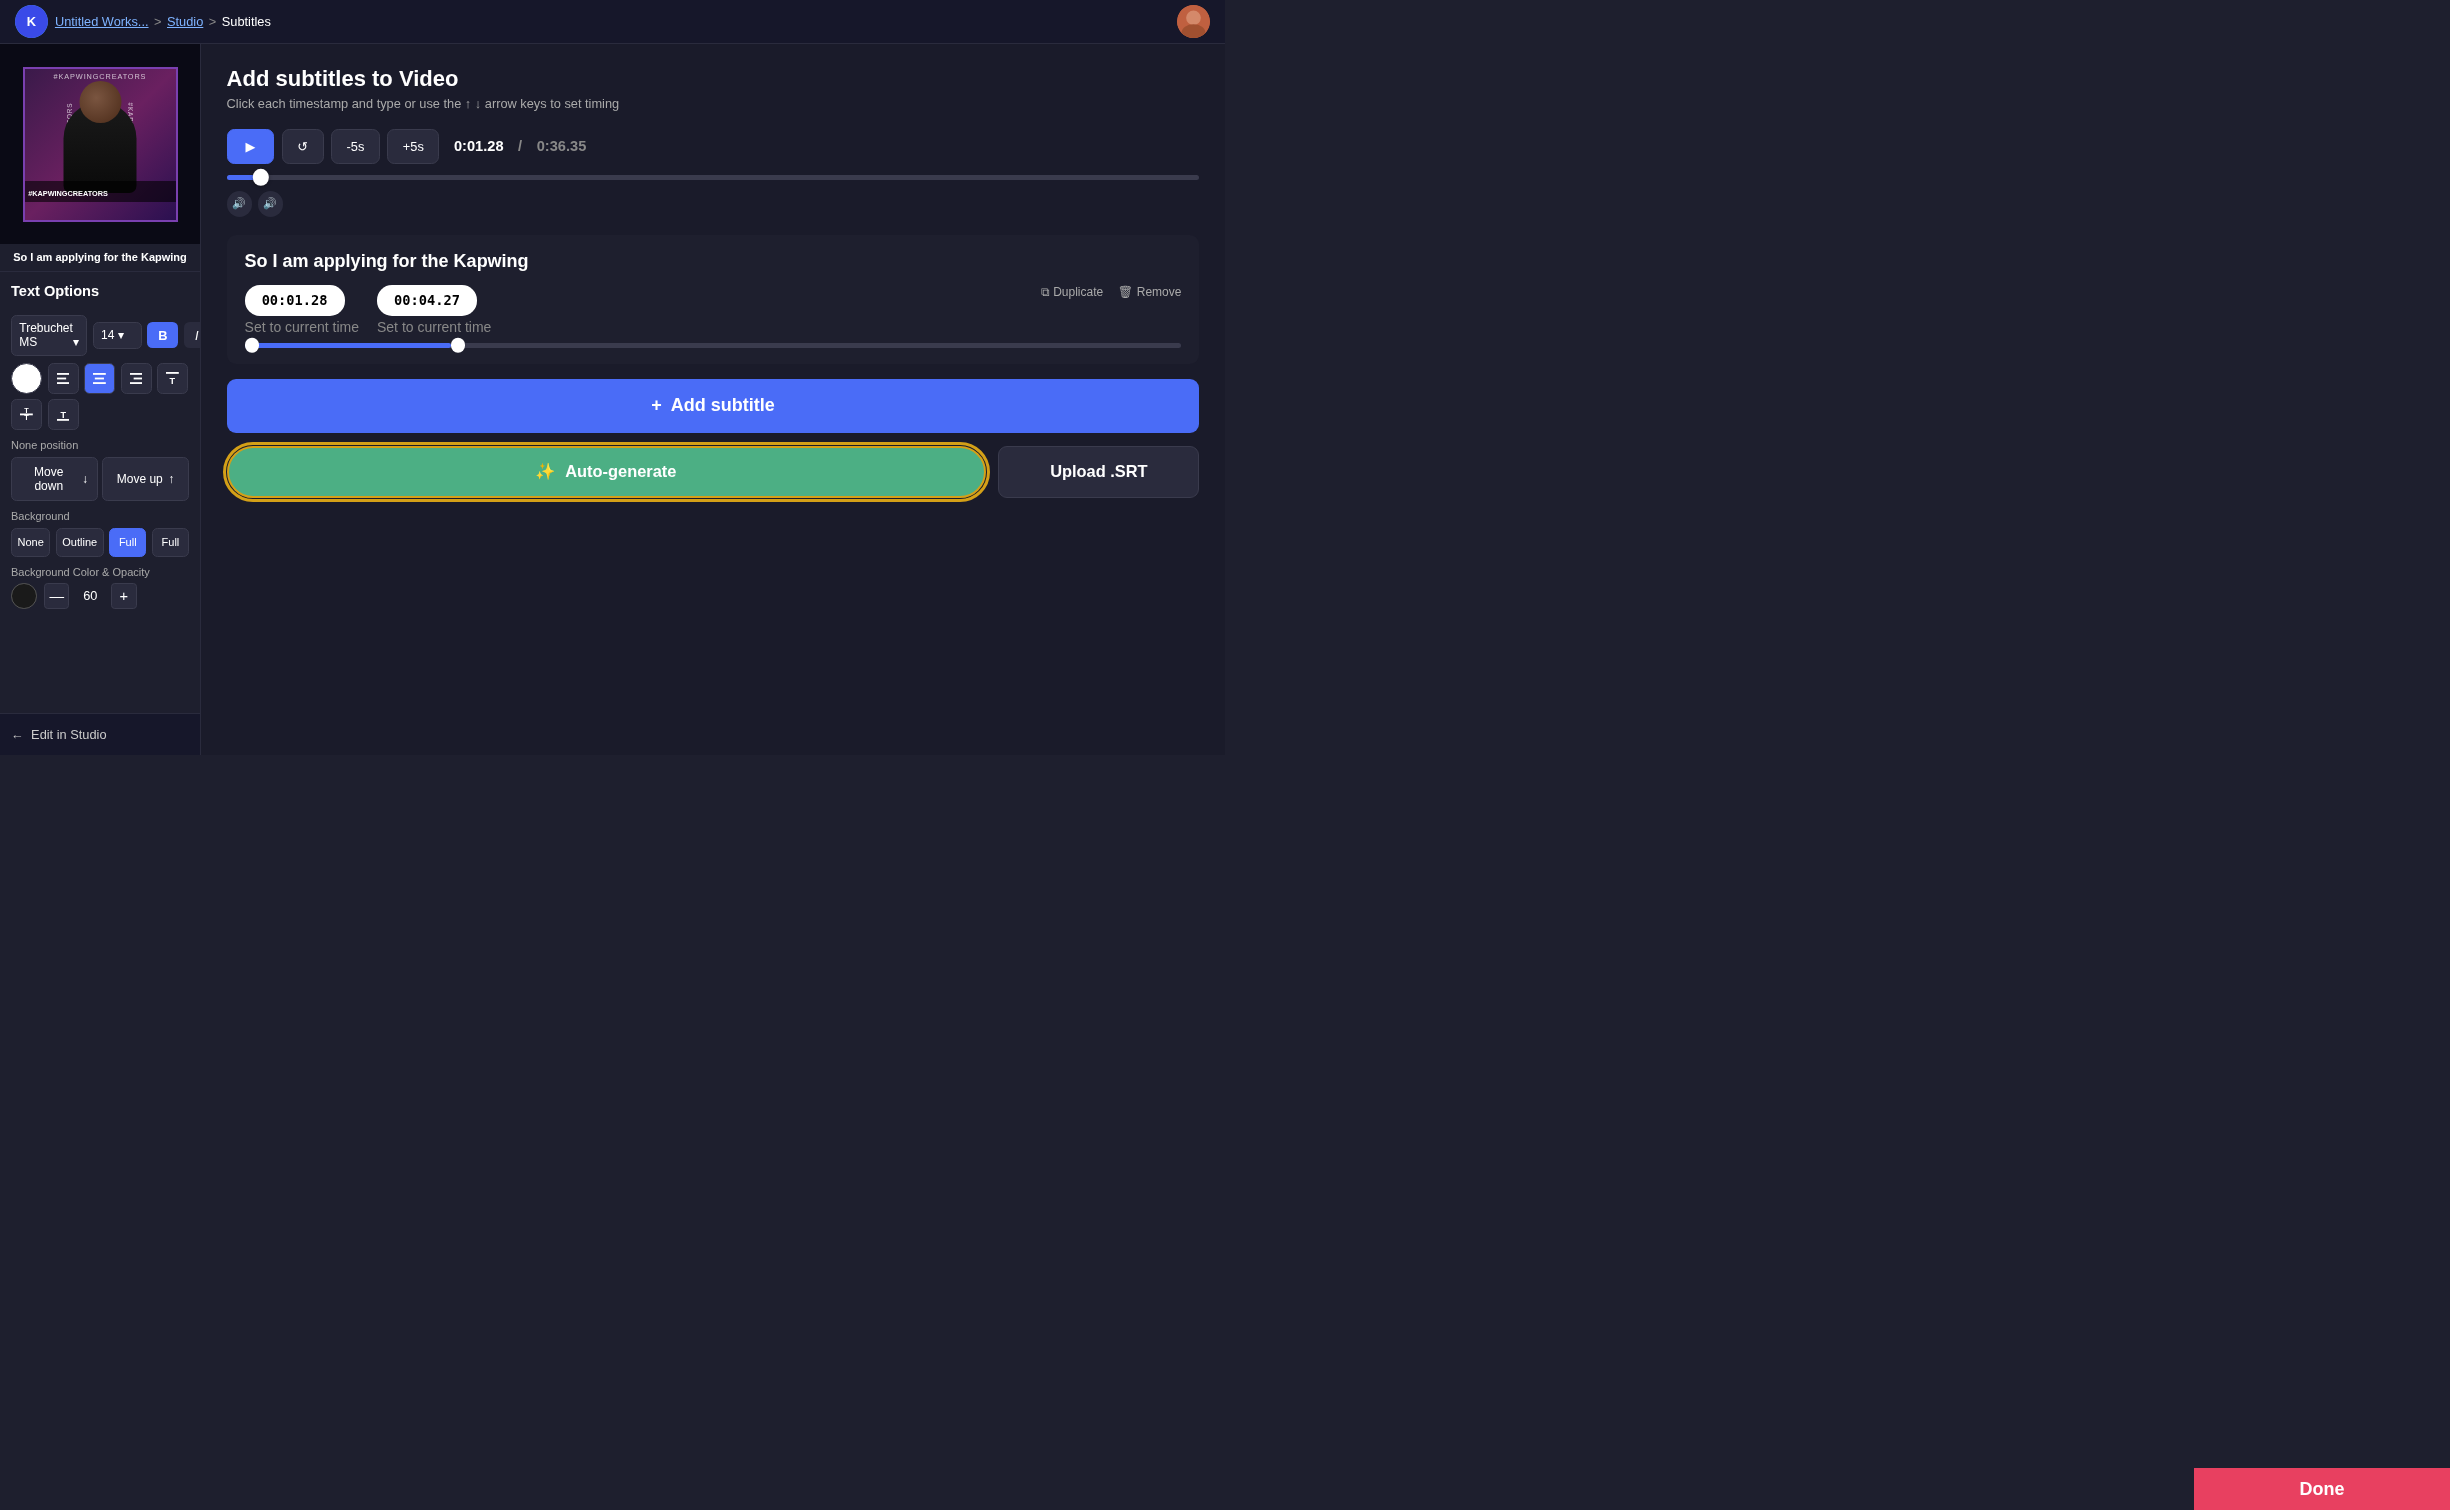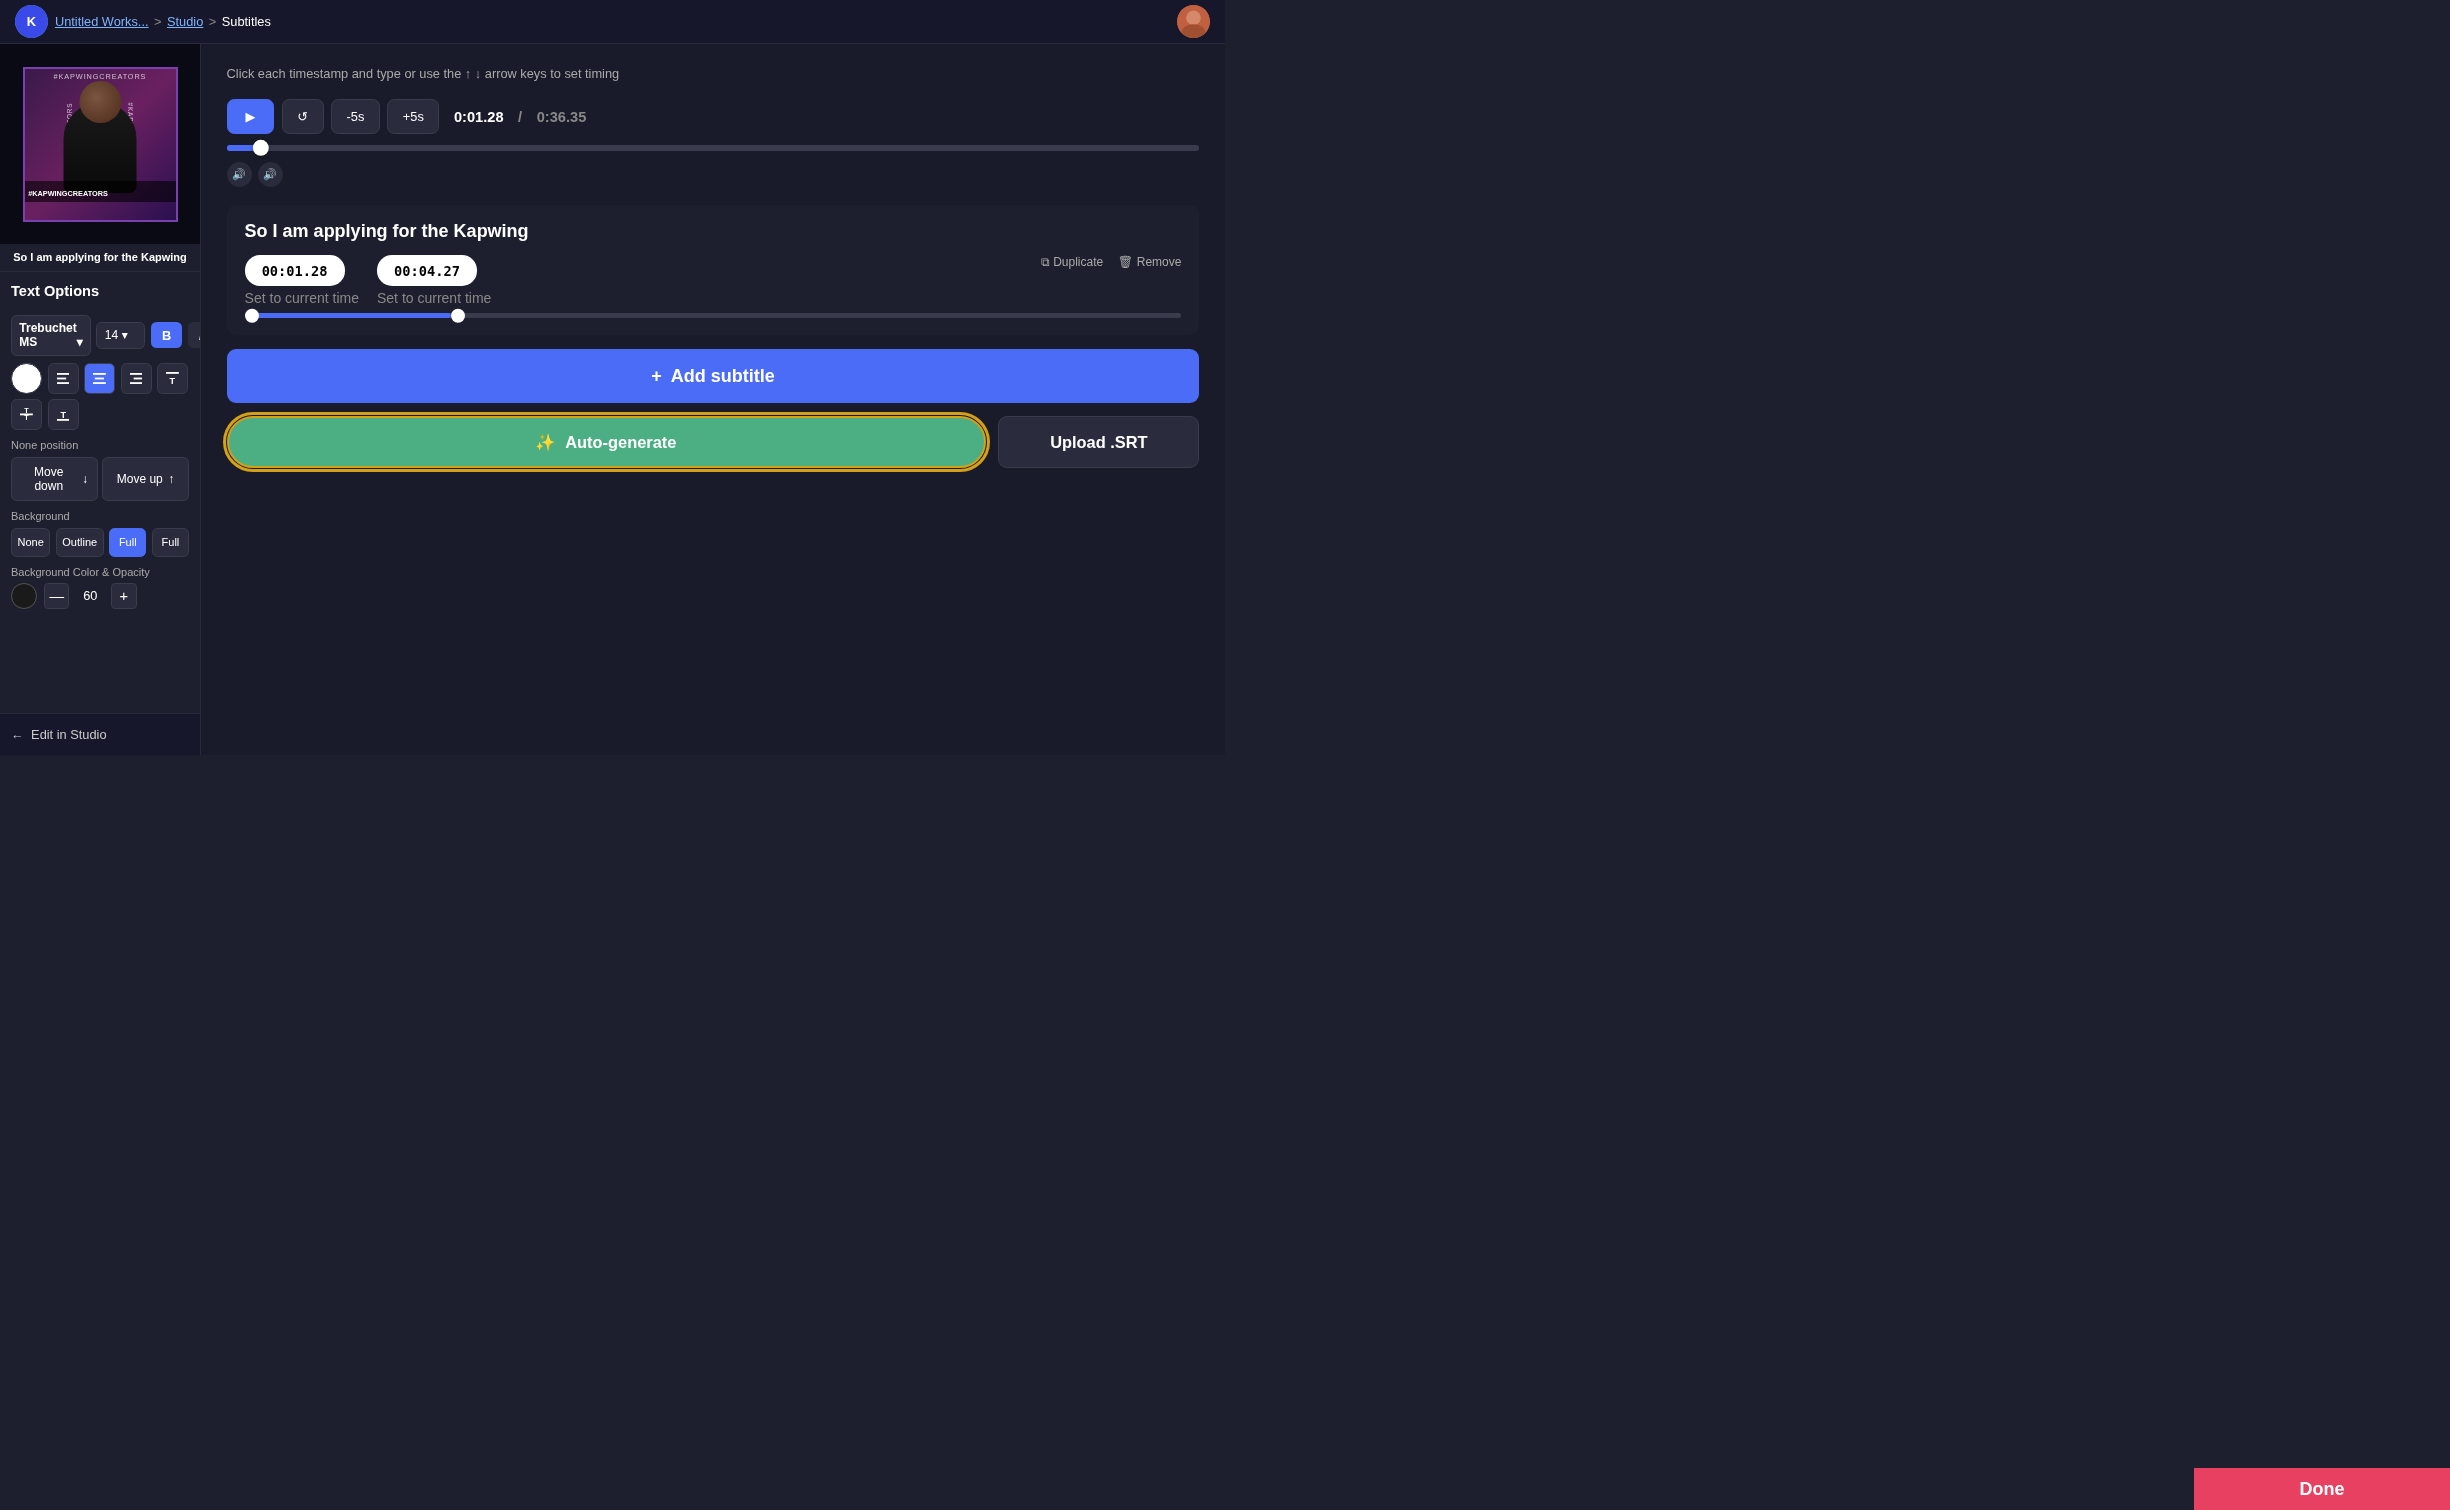--- a/index.html
+++ b/index.html
@@ -161,21 +161,20 @@
       background: #2a2b3d;
       border: 0.9px solid #3a3b4d;
       color: #fff;
       padding: 5.5px 7.3px;
       border-radius: 5.5px;
       font-size: 12px;
       display: flex;
       align-items: flex-end;
       justify-content: space-between;
       cursor: pointer;
-      font-weight: bold;
     }
     .size-select {
       background: #2a2b3d;
       border: 0.9px solid #3a3b4d;
       color: #fff;
       padding: 5.5px 7.3px;
       border-radius: 5.5px;
       font-size: 12px;
       display: flex;
       align-items: center;
@@ -726,20 +725,21 @@
       </div>
     </div>
 
     <div class="bottom-left">
       <span>←</span>
       <span>Edit in Studio</span>
     </div>
   </div>
 
   <div class="right-panel">
+    <h1 class="page-title">Add subtitles to Video</h1>
     <p class="page-subtitle">Click each timestamp and type or use the ↑ ↓ arrow keys to set timing</p>
 
     <div class="controls-row">
       <button class="ctrl-btn play">
         <span>▶</span>
       </button>
       <button class="ctrl-btn">
         <span>↺</span>
       </button>
       <button class="ctrl-btn">

